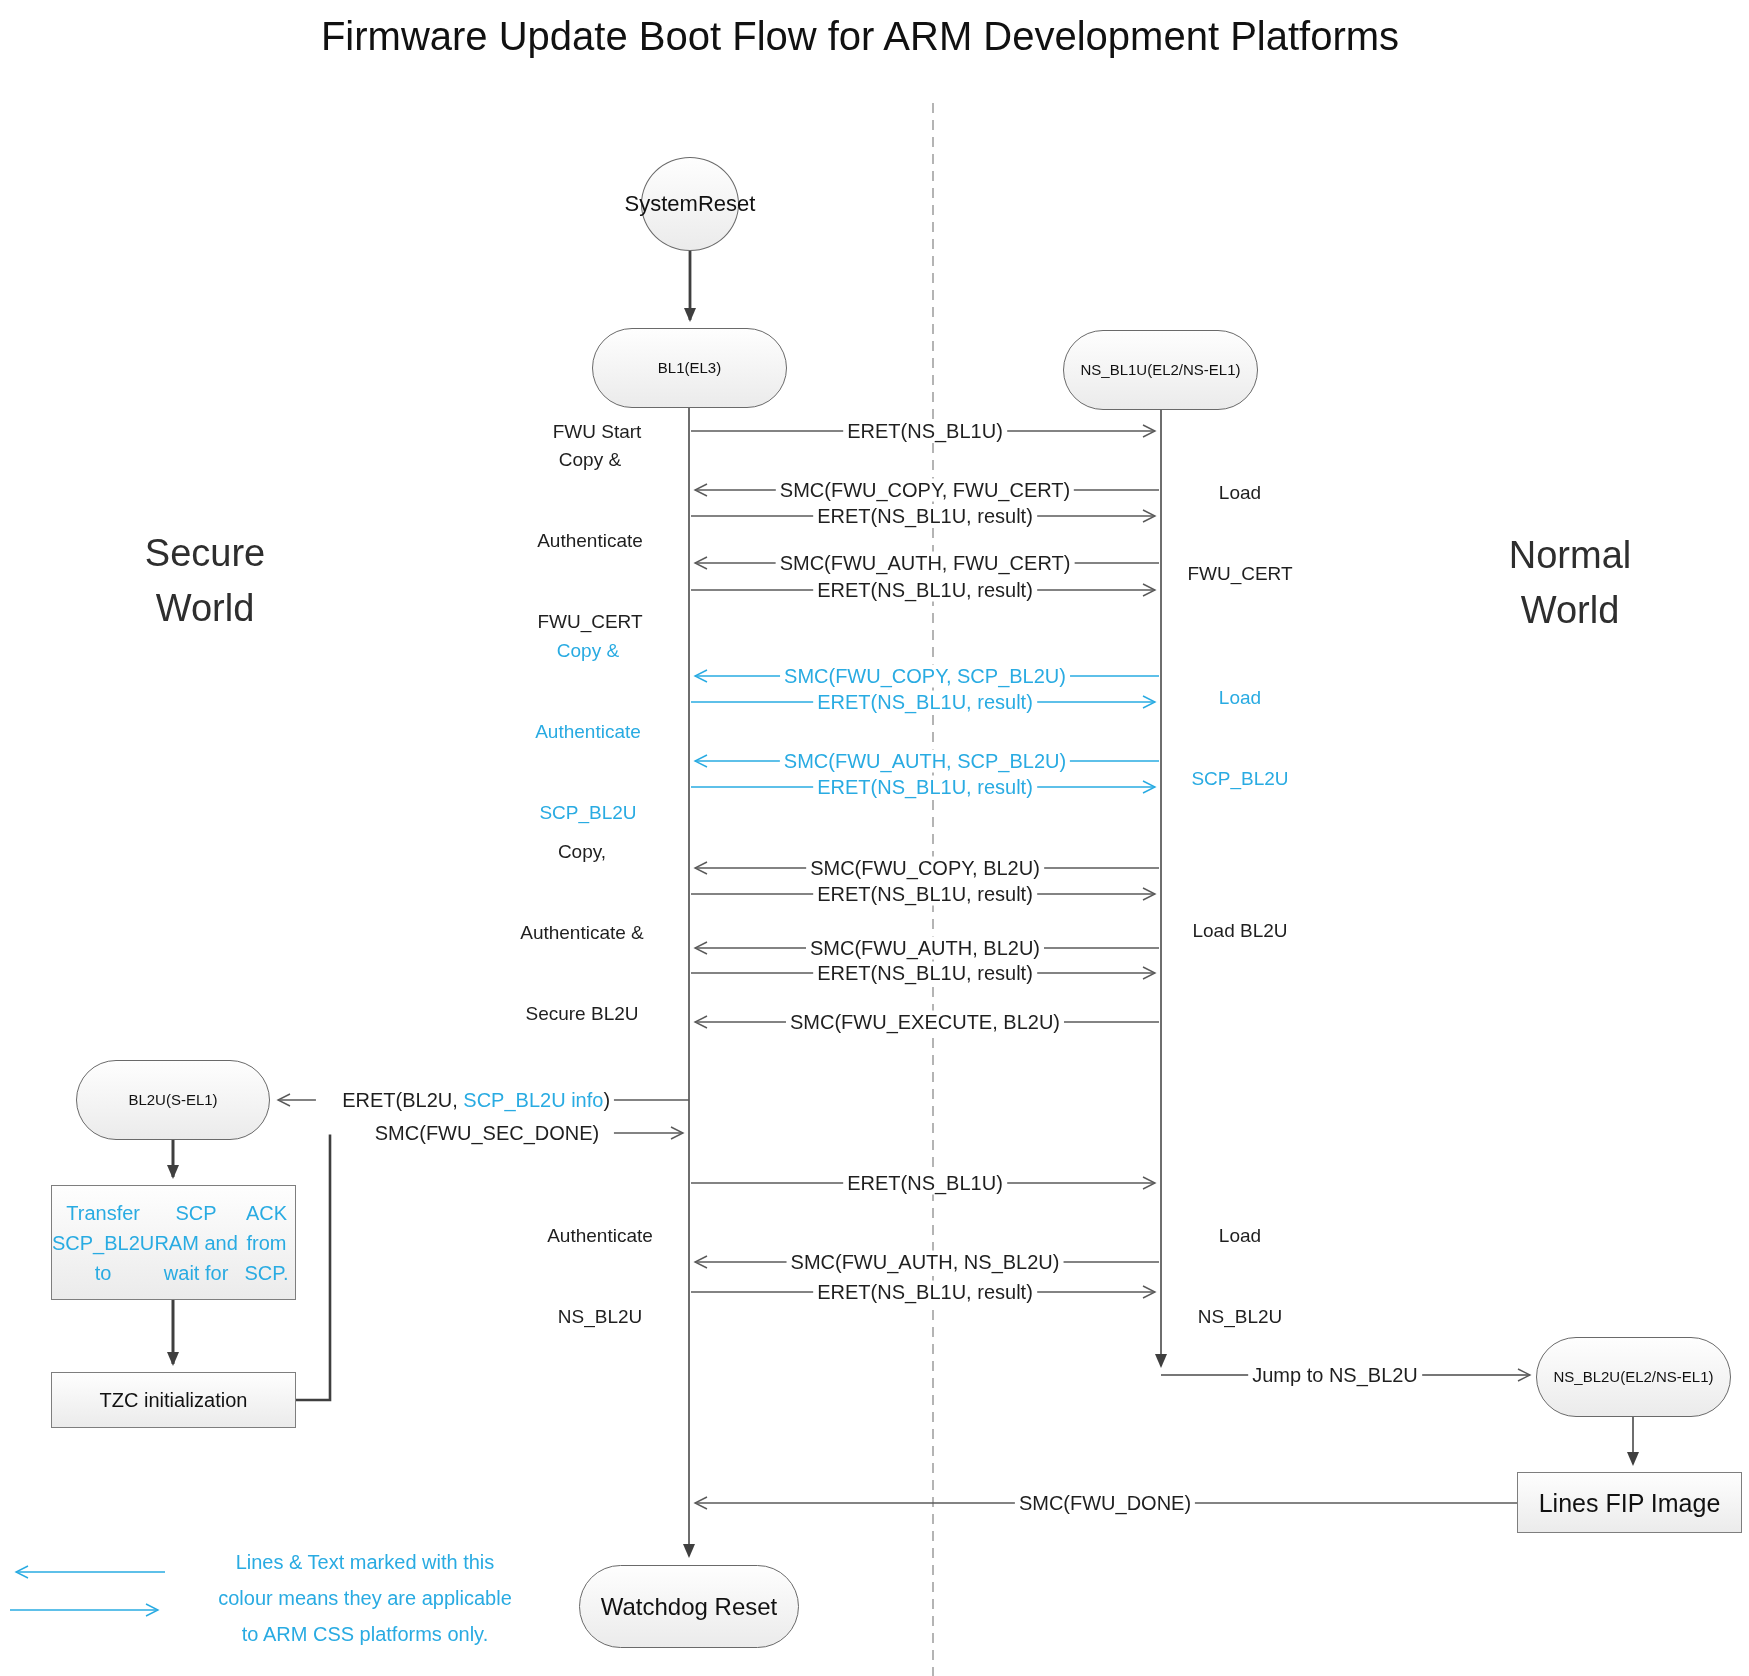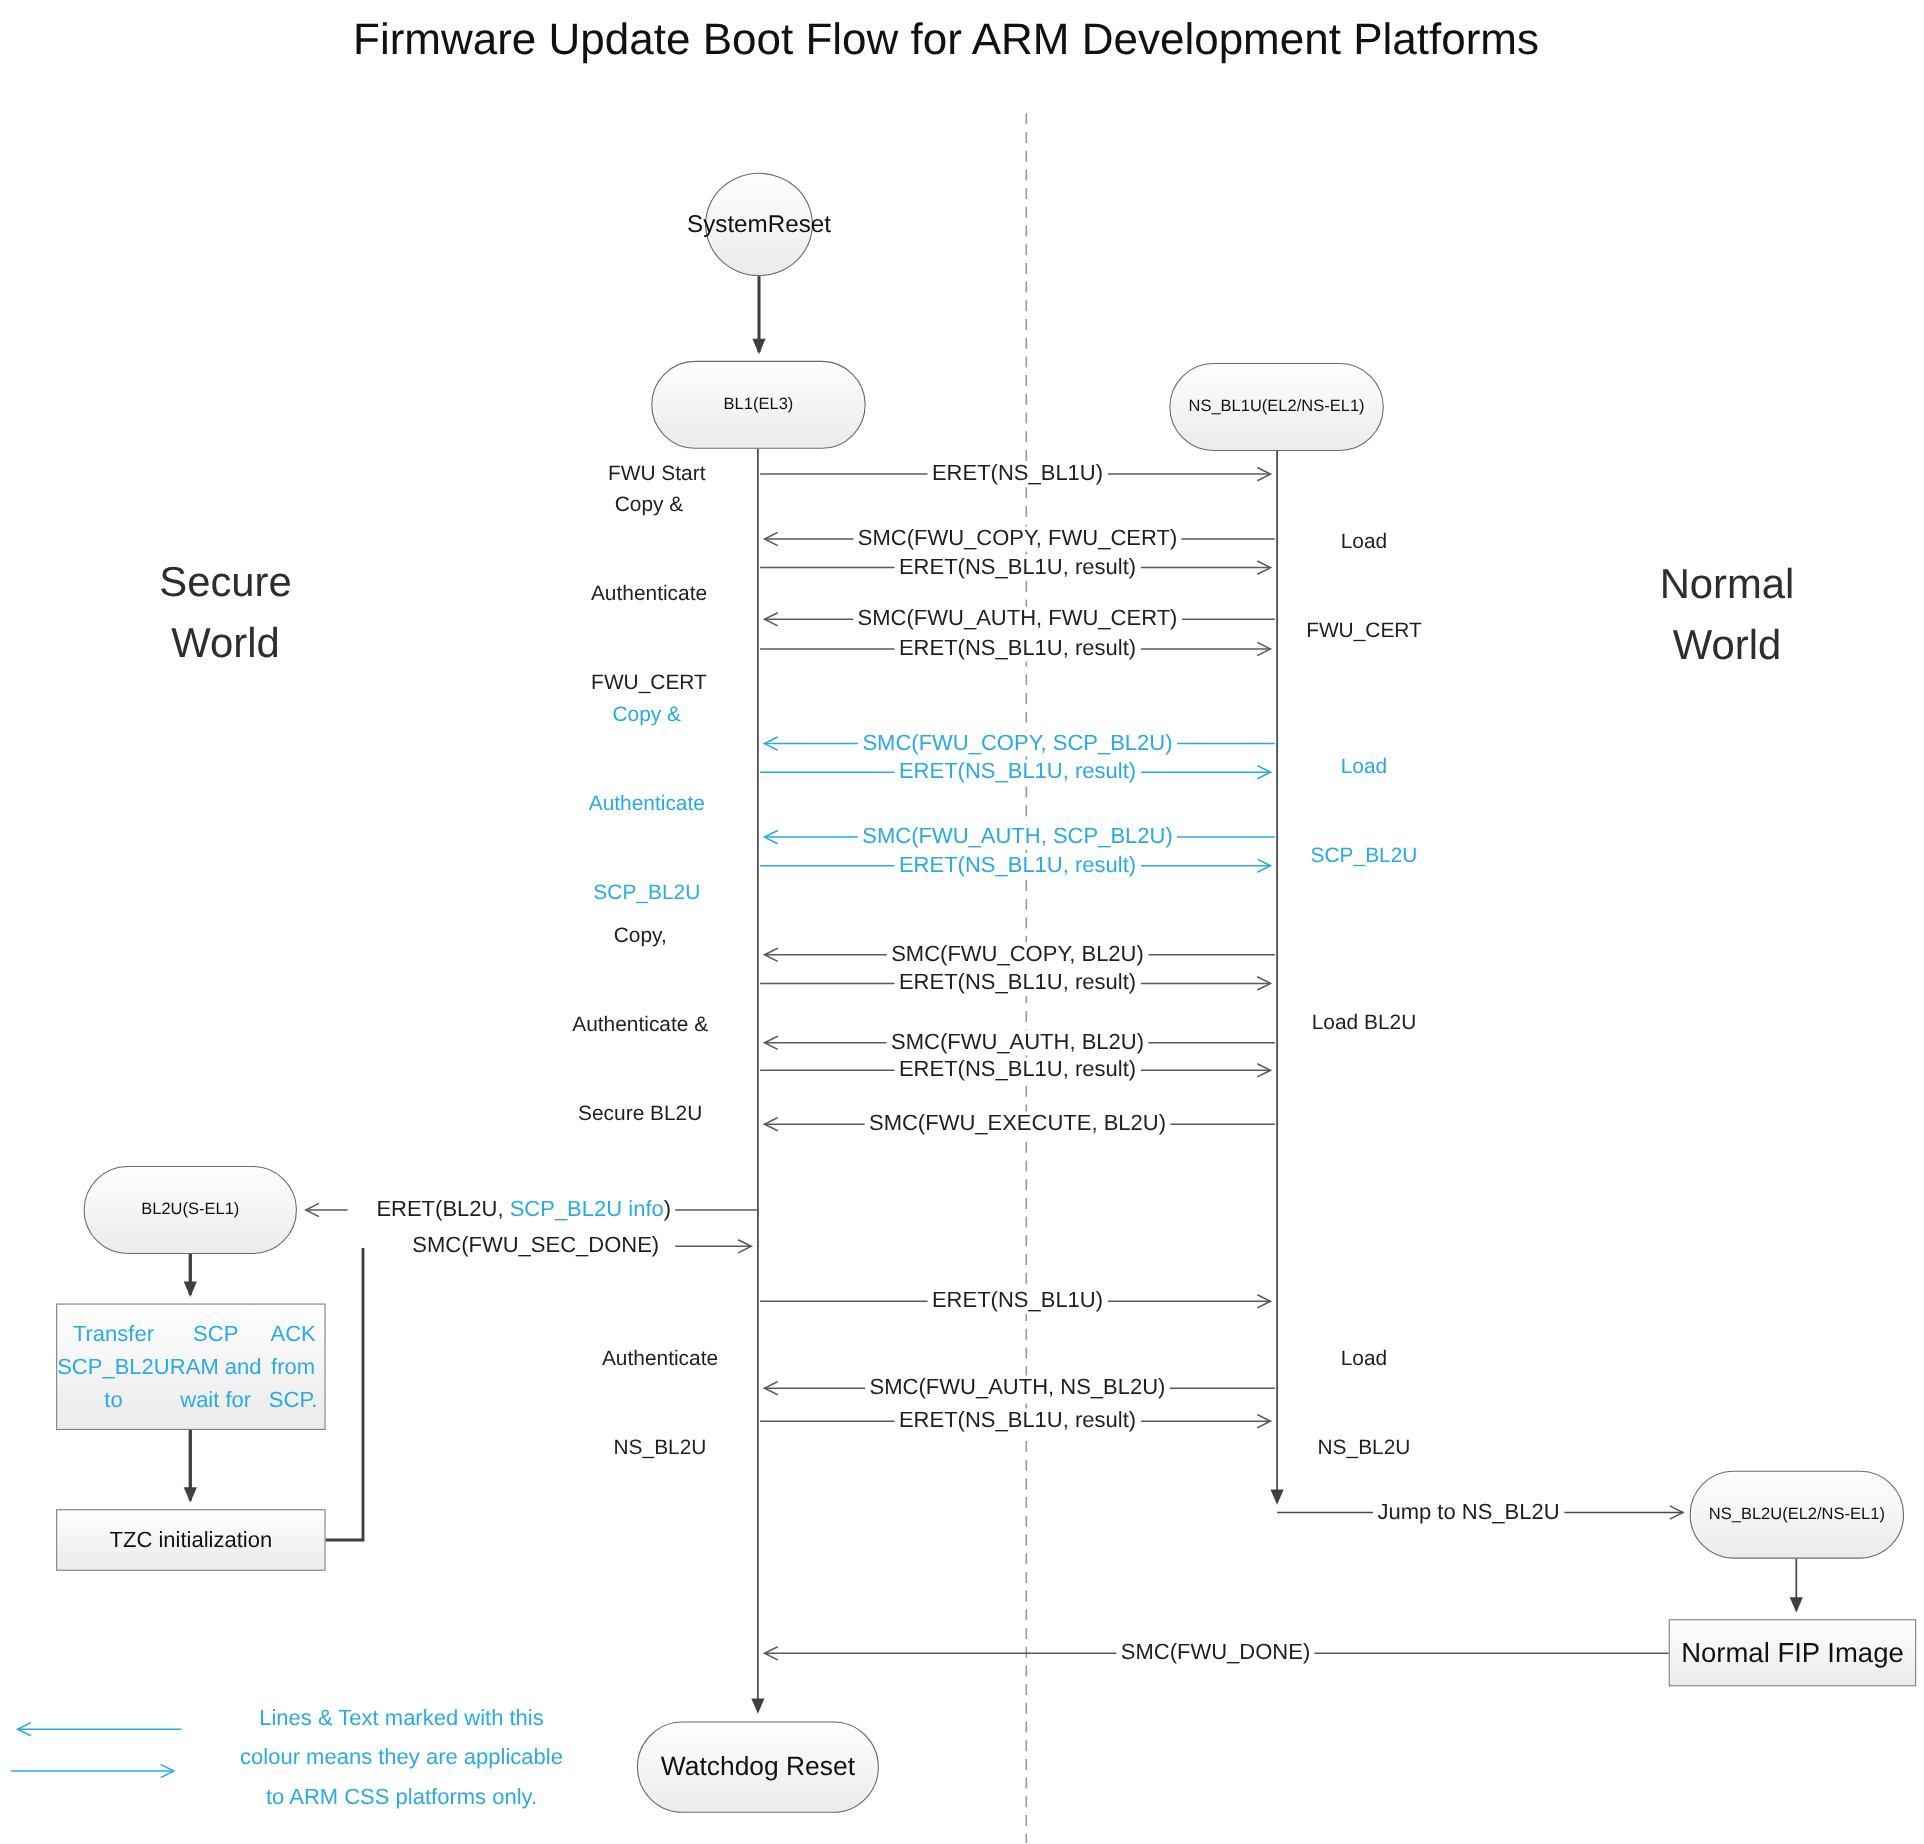--- a/index.html
+++ b/index.html
@@ -3,21 +3,21 @@
 <meta charset="utf-8">
 <style>
   :root { --accent:#29ABE2; --ink:#1f1f1f; --line:#5a5a5a; --flow:#3f3f3f; }
   html,body { margin:0; padding:0; background:#fff; }
   body { font-family:"Liberation Sans", sans-serif; color:var(--ink); }
   #stage { position:relative; width:1749px; height:1676px; background:#fff; overflow:hidden;padding-left:16px; }
   #wires { position:absolute; left:0; top:0; }
   .title { position:absolute; left:260px; top:12px; width:1200px; text-align:center;
            font-size:40px; line-height:48px; color:#111; }
   .world { position:absolute; transform:translate(-50%,-50%); text-align:center;
-           font-size:38px; line-height:55px; color:#2e2e2e; }
+           font-size:38px; line-height:55px; color:#2e2e2e;margin-top:23px; }
   .node  { position:absolute; box-sizing:border-box; display:flex; flex-direction:row;
            align-items:center; justify-content:center; text-align:center;
            border:1.6px solid #6a6a6a; background:linear-gradient(180deg,#fefefe 0%,#ebebeb 100%);
            color:#111; box-shadow:0 0 0 0 transparent; }
   .stadium { border-radius:42px; font-size:15px; line-height:34px; }
   .ellipse { border-radius:50%; font-size:22px; line-height:30px; }
   .rectbox { border:1.4px solid #7e7e7e; border-radius:0; font-size:20px; line-height:30px; }
   .lbl  { position:absolute; transform:translate(-50%,-50%); background:#fff; padding:0 4px;
           white-space:pre; font-size:20px; color:var(--ink); }
   .side { position:absolute; transform:translate(-50%,-50%); text-align:center;
@@ -125,21 +125,21 @@
     <div>Transfer SCP_BL2U to</div>
     <div>SCP RAM and wait for</div>
     <div>ACK from SCP.</div>
   </div>
 
   <div class="node rectbox" style="left:51px;top:1372px;width:245px;height:56px">
     <div>TZC initialization</div>
   </div>
 
   <div class="node rectbox" style="left:1517px;top:1472px;width:225px;height:61px;font-size:25px">
-    <div>Normal FIP Image</div>
+    <div>Lines FIP Image</div>
   </div>
 
   <div class="lbl" style="left:925px;top:431px">ERET(NS_BL1U)</div>
   <div class="lbl" style="left:925px;top:490px">SMC(FWU_COPY, FWU_CERT)</div>
   <div class="lbl" style="left:925px;top:516px">ERET(NS_BL1U, result)</div>
   <div class="lbl" style="left:925px;top:563px">SMC(FWU_AUTH, FWU_CERT)</div>
   <div class="lbl" style="left:925px;top:590px">ERET(NS_BL1U, result)</div>
   <div class="lbl blue" style="left:925px;top:676px">SMC(FWU_COPY, SCP_BL2U)</div>
   <div class="lbl blue" style="left:925px;top:702px">ERET(NS_BL1U, result)</div>
   <div class="lbl blue" style="left:925px;top:761px">SMC(FWU_AUTH, SCP_BL2U)</div>

